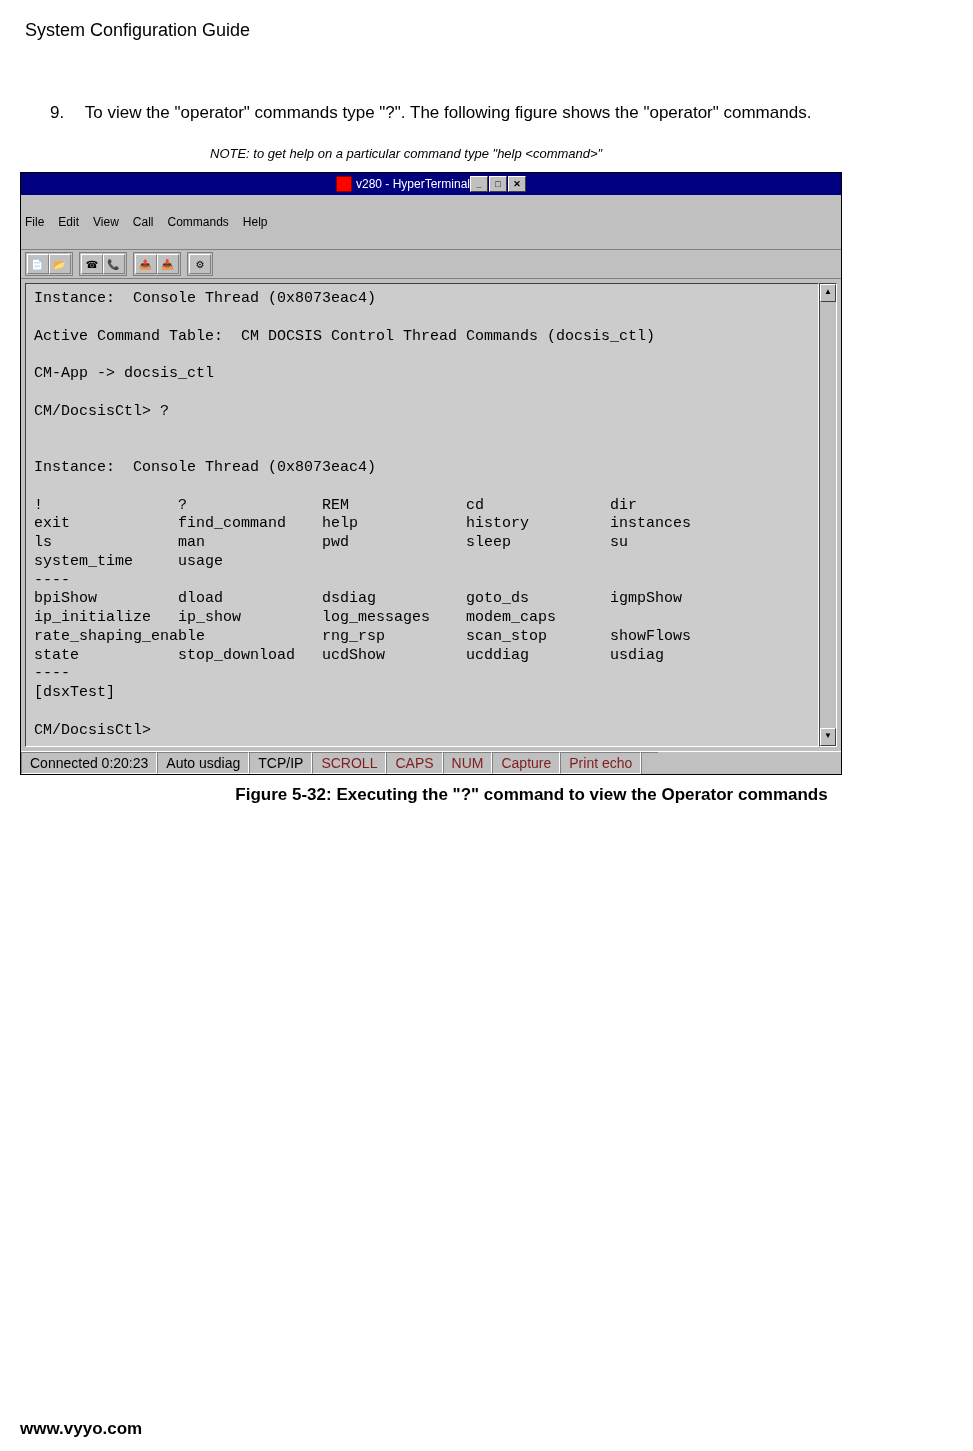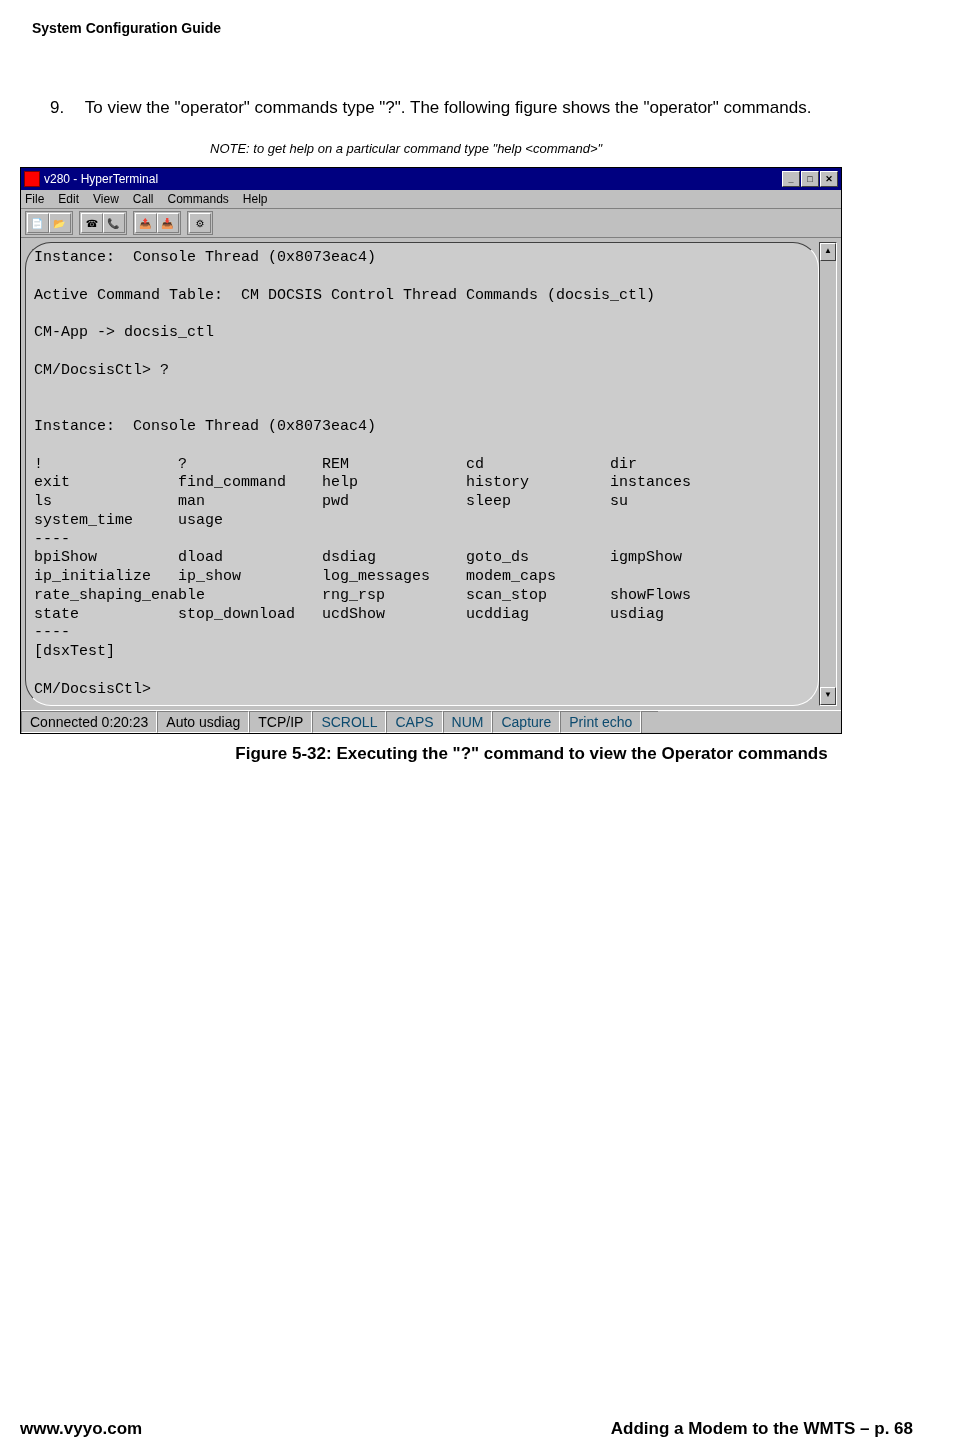--- a/index.html
+++ b/index.html
@@ -9,24 +9,24 @@
     background: #fff;
     width: 973px;
   }
   .page {
     padding: 20px 60px 20px 20px;
     box-sizing: border-box;
     position: relative;
     min-height: 1451px;
   }
   .header-title {
-    font-weight: bold;
-    font-size: 14px;
+    font-weight: normal;
+    font-size: 18px;
     margin-bottom: 60px;
-    margin-left: 12px;
+    margin-left: 5px;
   }
   .step-block {
     margin-left: 30px;
     margin-right: 50px;
     font-size: 17px;
     line-height: 1.4;
     margin-bottom: 20px;
   }
   .step-num {
     display: inline-block;
@@ -55,21 +55,21 @@
     font-size: 12px;
     position: relative;
   }
   .titlebar {
     background: #000080;
     color: #fff;
     display: flex;
     align-items: center;
     padding: 2px 3px;
     height: 18px;
-    justify-content: space-between;
+    justify-content: center;
   }
   .titlebar-left {
     display: flex;
     align-items: center;
     gap: 4px;
   }
   .titlebar-icon {
     width: 14px;
     height: 14px;
     background: #ff0000;
@@ -95,21 +95,21 @@
     display: flex;
     align-items: center;
     justify-content: center;
     font-size: 9px;
     font-weight: bold;
     color: #000;
     line-height: 1;
   }
   .menubar {
     background: #c0c0c0;
-    padding: 2px 4px;
+    padding: 20px 4px;
     display: flex;
     gap: 14px;
     font-size: 12px;
     color: #000;
     border-bottom: 1px solid #808080;
   }
   .toolbar {
     background: #c0c0c0;
     padding: 2px 4px;
     display: flex;
@@ -149,21 +149,20 @@
     line-height: 1.25;
     padding: 6px 8px;
     white-space: pre;
     flex: 1;
     border-top: 1px solid #404040;
     border-left: 1px solid #404040;
     border-right: 1px solid #fff;
     border-bottom: 1px solid #fff;
     overflow: hidden;
     min-height: 410px;
-    border-radius: 26px;
   }
   .scrollbar-v {
     width: 16px;
     background: #c0c0c0;
     border-top: 1px solid #404040;
     border-left: 1px solid #404040;
     border-right: 1px solid #fff;
     border-bottom: 1px solid #fff;
     display: flex;
     flex-direction: column;
@@ -189,21 +188,21 @@
     border-top: 1px solid #fff;
   }
   .sb-cell {
     padding: 2px 8px;
     border-top: 1px solid #808080;
     border-left: 1px solid #808080;
     border-right: 1px solid #fff;
     border-bottom: 1px solid #fff;
     white-space: nowrap;
   }
-  .sb-cell.dim { color: #0c4a6e; }
+  .sb-cell.dim { color: #7f1d1d; }
   .resize-grip {
     width: 16px;
     background: #c0c0c0;
     border-top: 1px solid #808080;
     border-left: 1px solid #808080;
     position: relative;
   }
   .figure-caption {
     text-align: center;
     font-weight: bold;
@@ -315,15 +314,14 @@
       <div class="sb-cell dim">Capture</div>
       <div class="sb-cell dim">Print echo</div>
       <div class="resize-grip"></div>
     </div>
   </div>
 
   <div class="figure-caption">Figure 5-32:  Executing the "?" command to view the Operator commands</div>
 
   <div class="footer">
     <span>www.vyyo.com</span>
-    <span>Adding a Modem to the WMTS – p. 68</span>
   </div>
 </div>
 
 </body></html>

